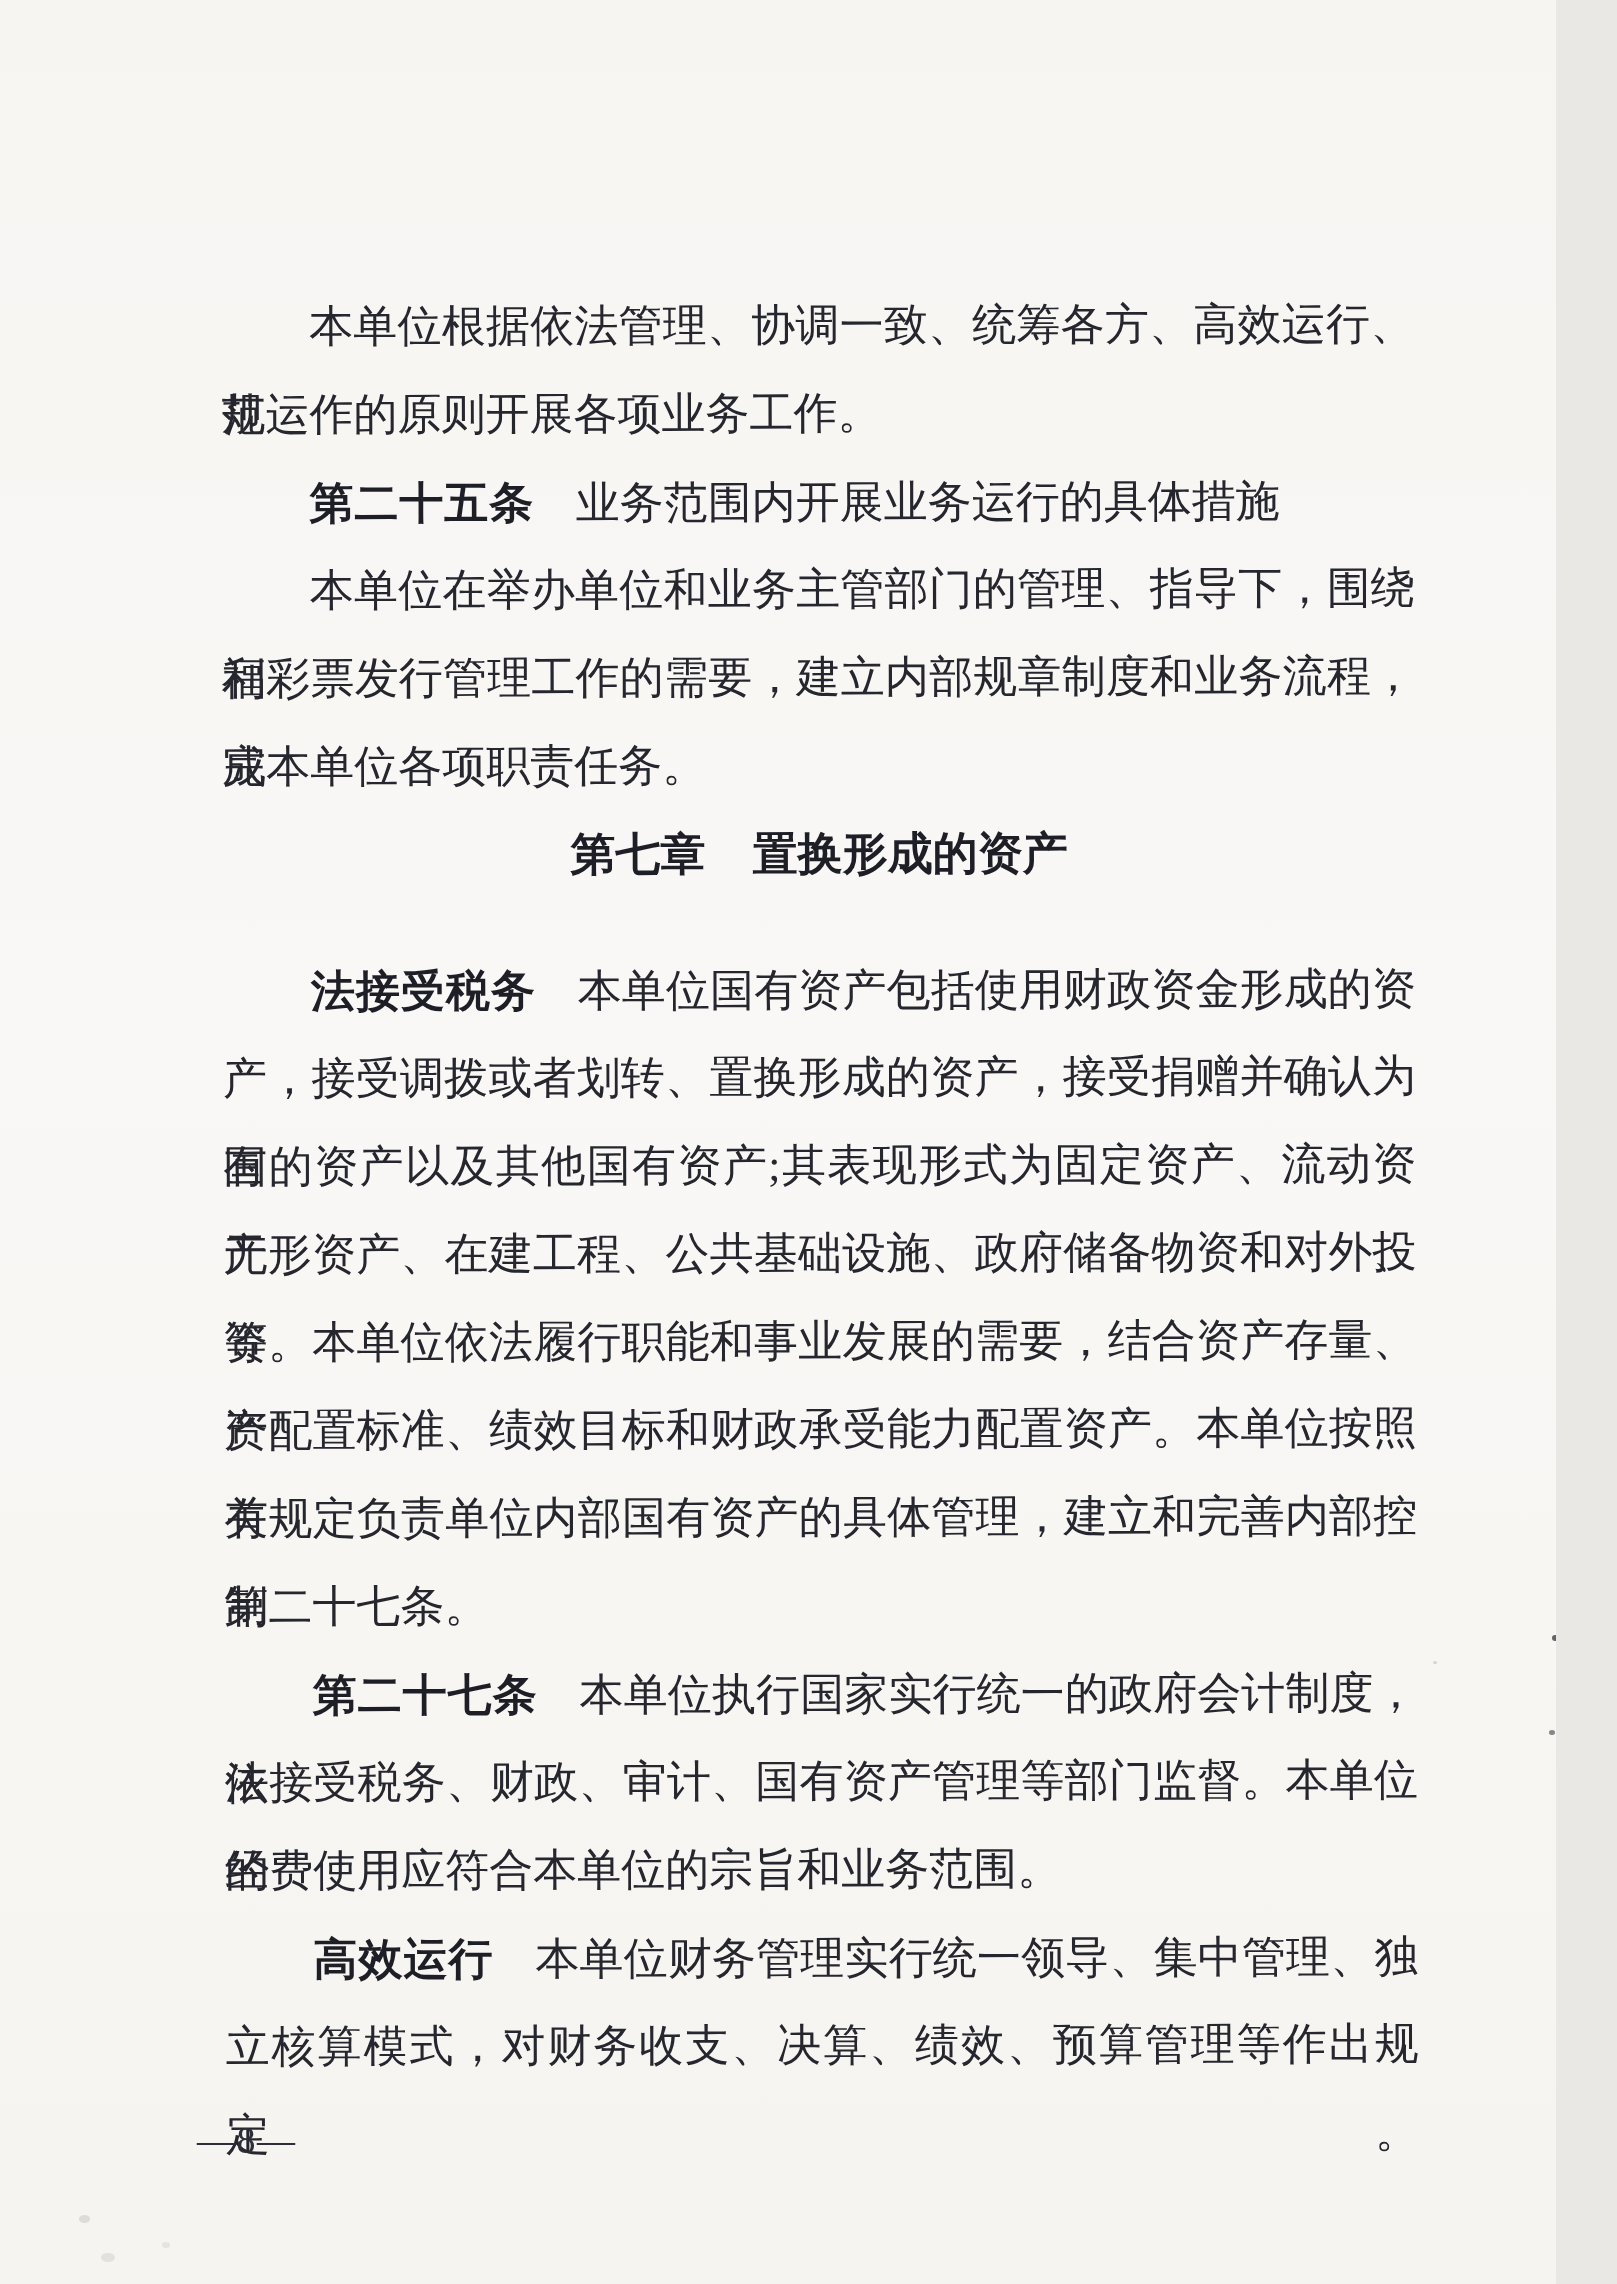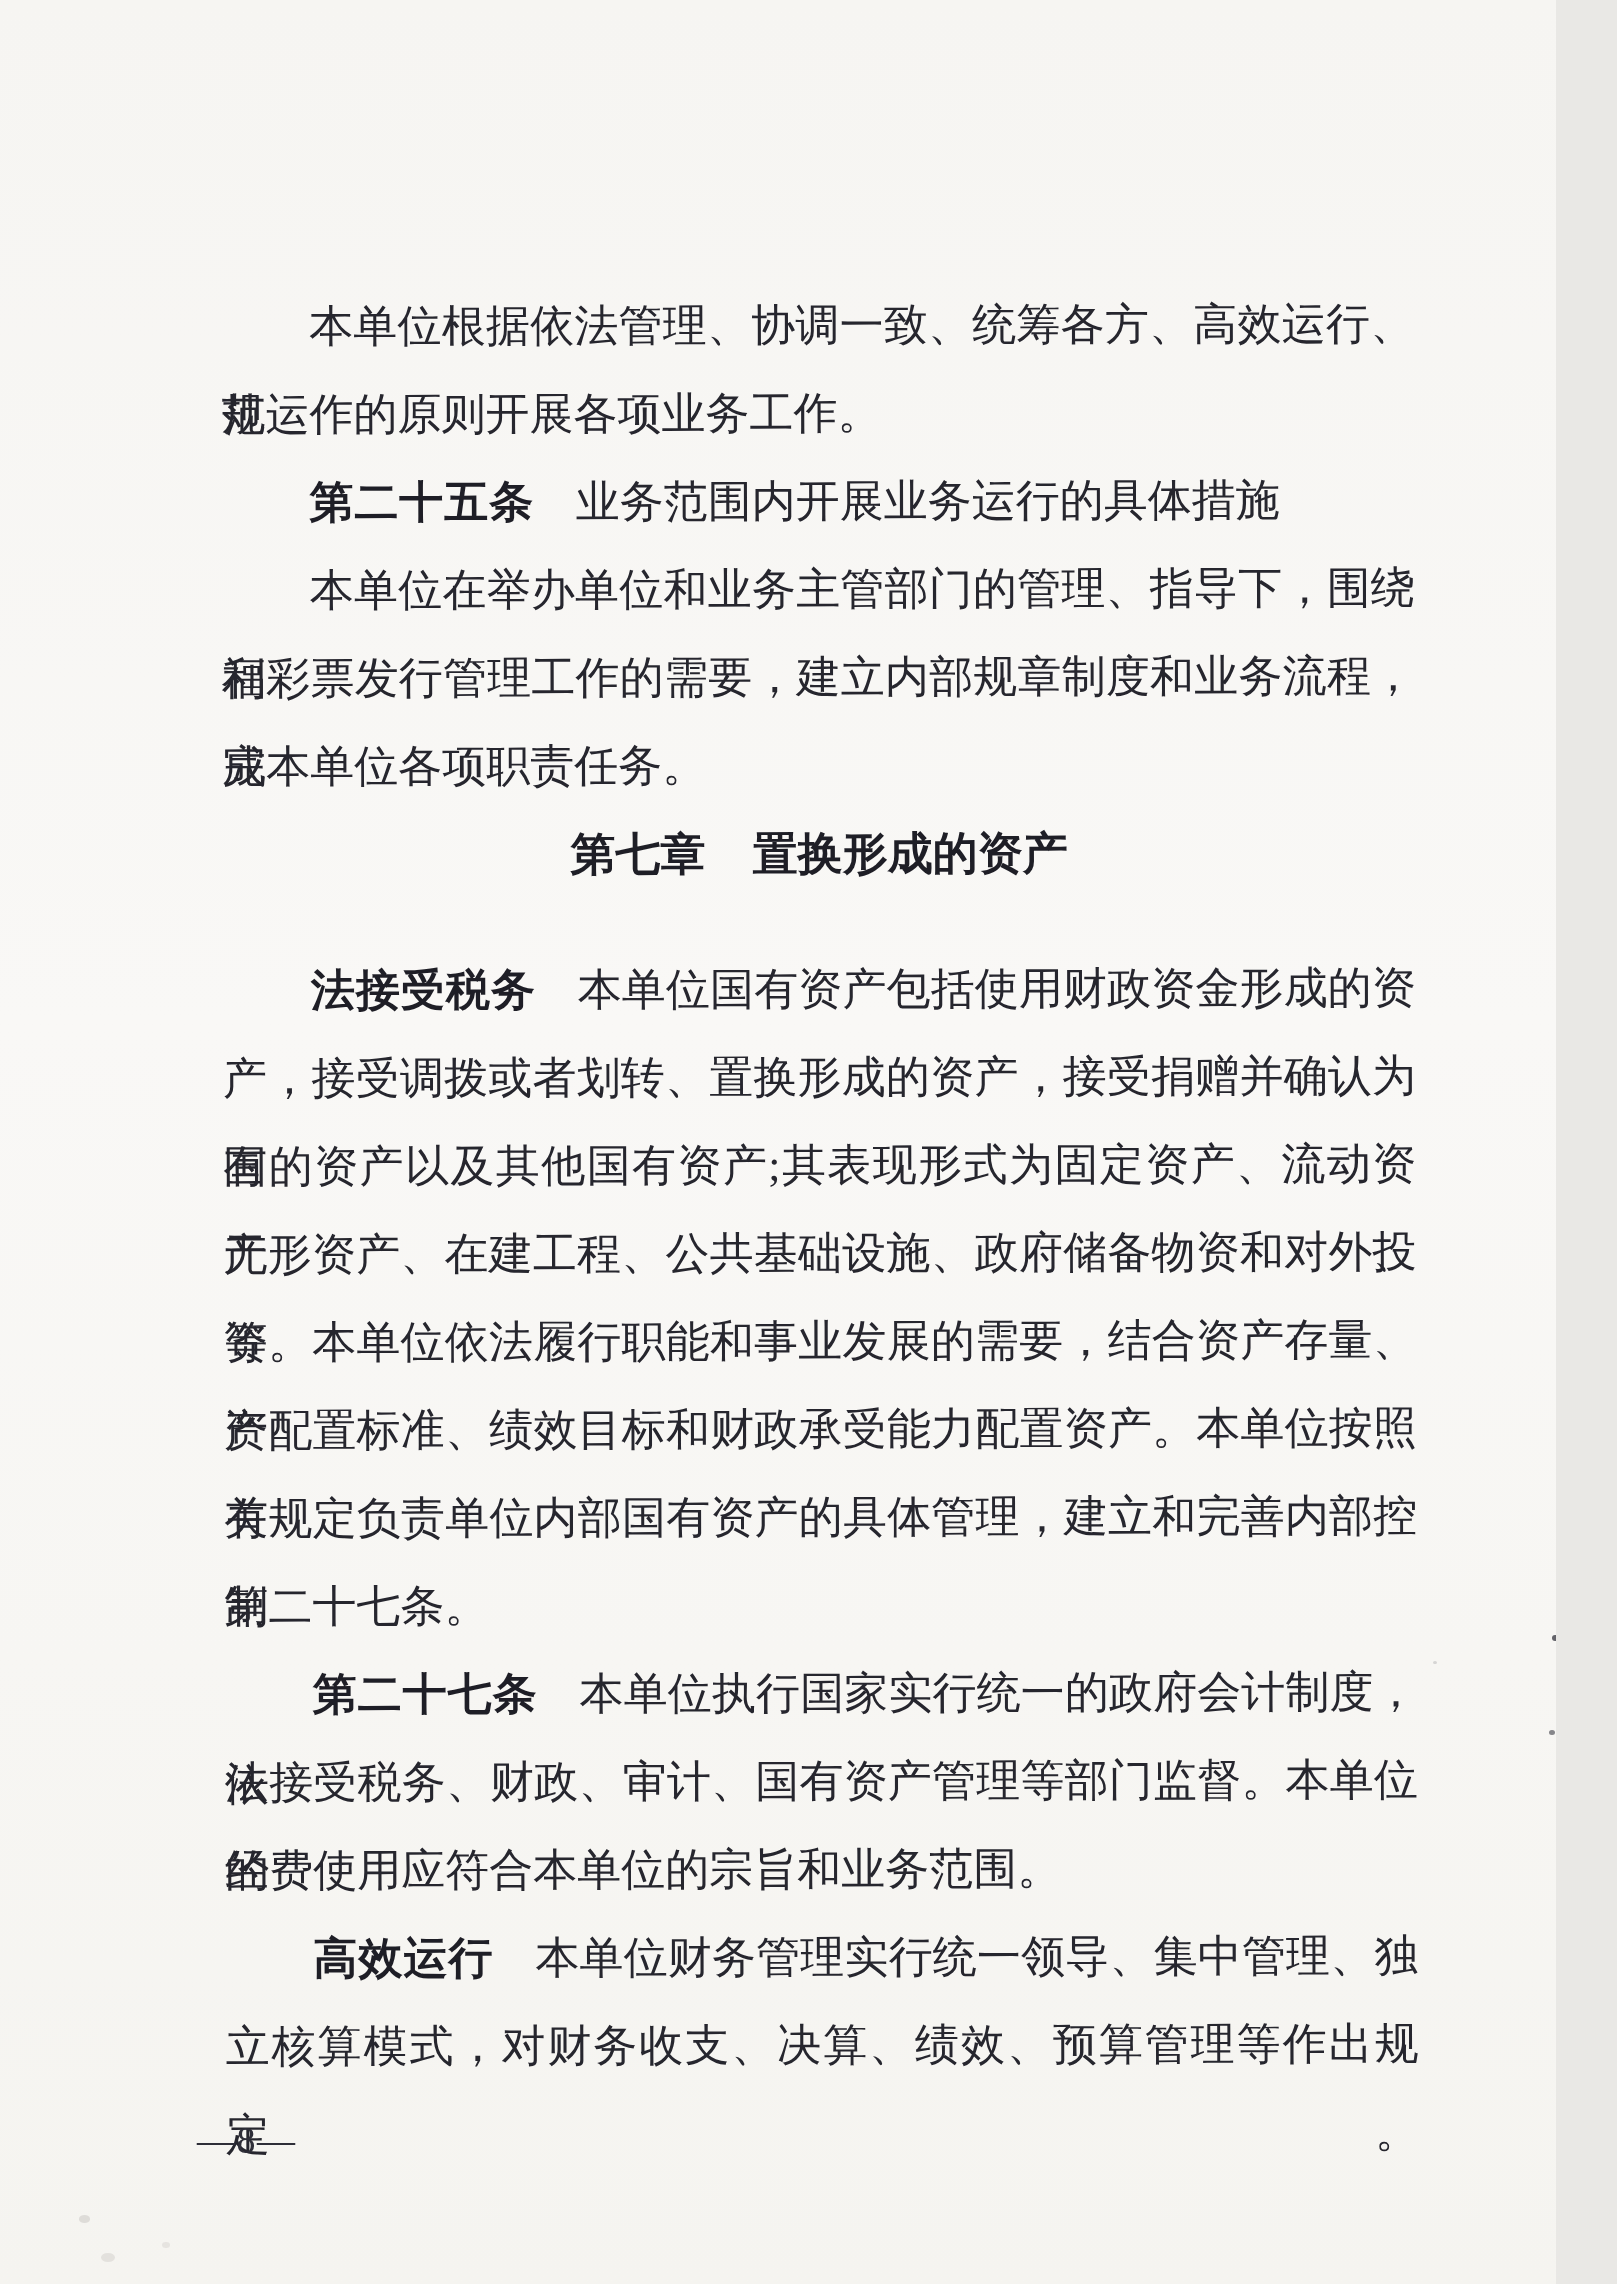--- a/index.html
+++ b/index.html
@@ -32,21 +32,21 @@
   }
   .j{
     white-space:normal;
     text-align:justify;
     text-align-last:justify;
     text-justify:inter-character;
   }
   .indent{text-indent:88px;}
   .term{
     font-weight:bold;
-    font-family:Liberation Mono, monospace;
+    font-family:Liberation Sans, sans-serif;
     color:#1e1e26;
     margin-right:0.95em;
     letter-spacing:0.02em;
   }
   .chapter{
     font-size:45px;
     line-height:88px;
     height:88px;
     margin-top:0px;
     margin-bottom:48px;

